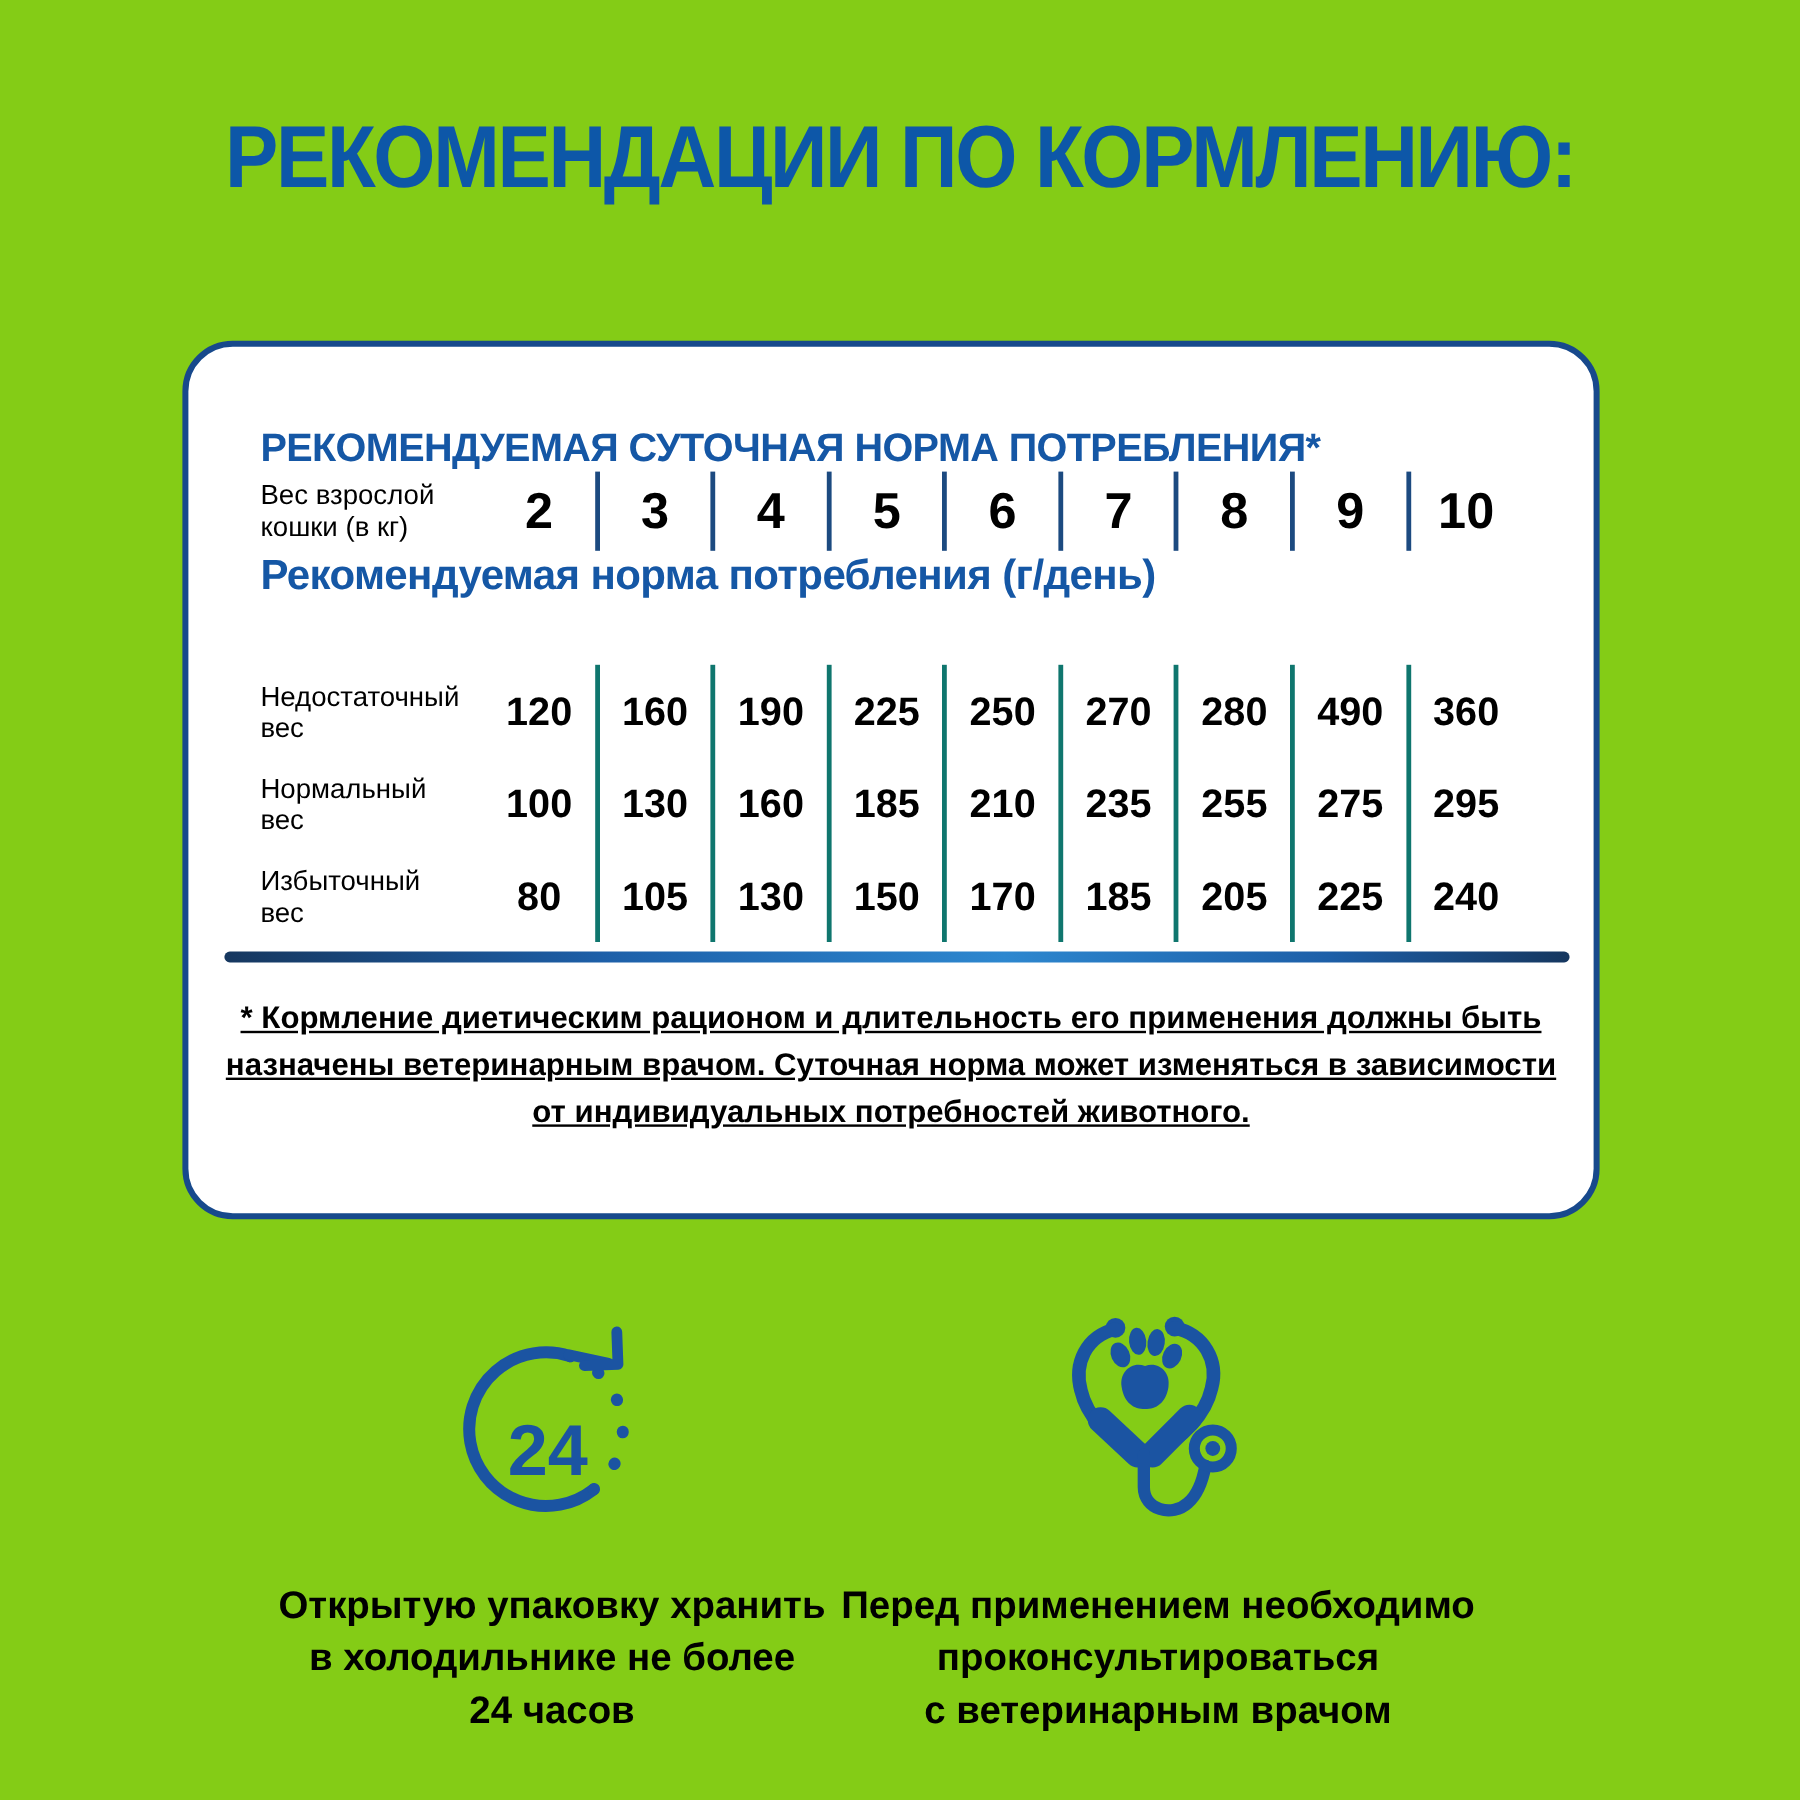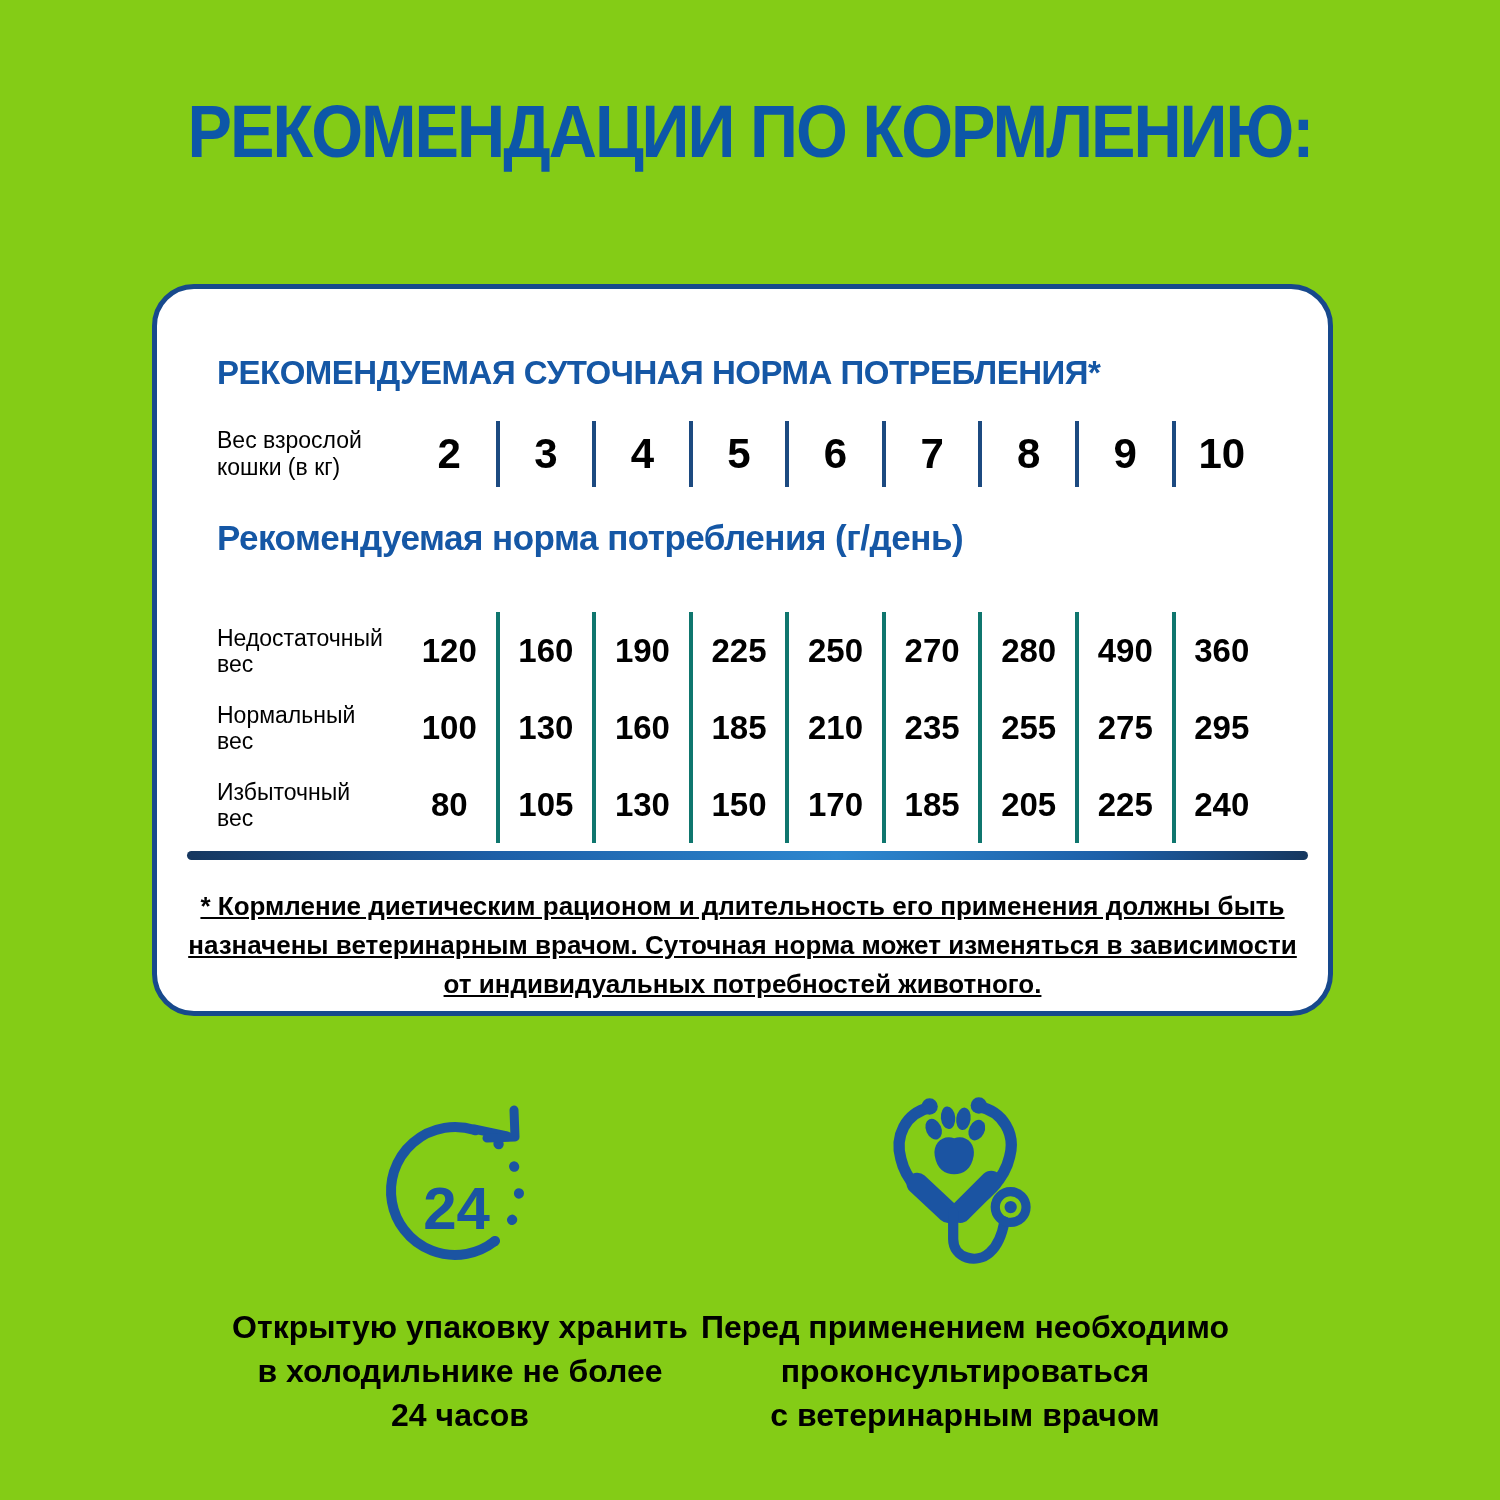--- a/index.html
+++ b/index.html
@@ -10,24 +10,24 @@
   
   .main-title { position:absolute; top:92px; left:0; width:1500px;
     text-align:center; font-size:68px; font-weight:bold; letter-spacing:-2px;
     color:#0d57a8; transform:scale(.98,1.08); transform-origin:50% 50%; }
 
   
   .card { position:absolute; left:152px; top:284px; width:1181px; height:732px;
     border:5px solid #17498c; border-radius:42px; padding:64px 60px 0 60px; background:#fff; }
 
   .blue-h { font-size:33px; font-weight:bold; color:#1557a5; letter-spacing:-.5px; line-height:40px; }
-  .blue-h2 { font-size:35px; font-weight:bold; color:#1557a5; letter-spacing:-.5px; line-height:42px; margin-top:30px; }
-
-  
-  .weight-row { display:flex; align-items:stretch; height:66px; margin-top:28px; }
+  .blue-h2 { font-size:35px; font-weight:bold; color:#1557a5; letter-spacing:-.5px; line-height:42px; }
+
+  
+  .weight-row { display:flex; align-items:stretch; height:66px; }
   .row-label { width:186px; flex:0 0 186px; display:flex; flex-direction:column;
     justify-content:center; font-size:23px; line-height:27px; color:#000; }
   .w-col { flex:1; display:flex; align-items:center; justify-content:center;
     font-size:42px; font-weight:bold; }
   .w-col + .w-col { border-left:4px solid #1c4a80; }
 
   
   .data-grid { display:flex; align-items:stretch; margin-top:53px; }
   .label-col { width:186px; flex:0 0 186px; display:flex; flex-direction:column; }
   .label-cell { height:77px; display:flex; flex-direction:column; justify-content:center;
@@ -41,21 +41,21 @@
     background:linear-gradient(90deg,#16375f 0%, #1d5fa8 28%, #2d87cf 58%, #1d5fa8 82%, #16375f 100%); }
 
   .footnote { margin:27px -45px 0 -45px; text-align:center; font-size:26px;
     font-weight:bold; line-height:39px; color:#000;text-decoration:underline; }
 
   
   .bottom-col { position:absolute; top:1082px; text-align:center; }
   .bottom-col.storage { left:150px; width:620px; }
   .bottom-col.vet { left:665px; width:600px; }
   .icon-wrap { height:205px; display:flex; align-items:center; justify-content:center; }
-  .caption { margin-top:18px; font-size:32px; font-weight:bold; line-height:44px; color:#000; }
+  .caption { margin-top:28px; font-size:32px; font-weight:bold; line-height:44px; color:#000; }
 
   .clock-box { position:relative; width:175px; height:175px; }
   .clock-num { position:absolute; left:0; top:52px; width:168px; height:118px;
     display:flex; align-items:center; justify-content:center;
     font-size:60px; font-weight:bold; color:#1b54a2; }
 </style>
 </head>
 <body>
 
 <div class="canvas">

